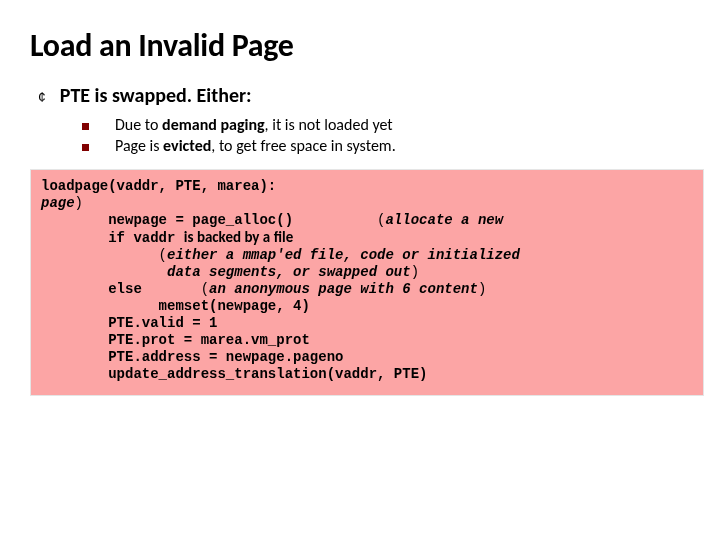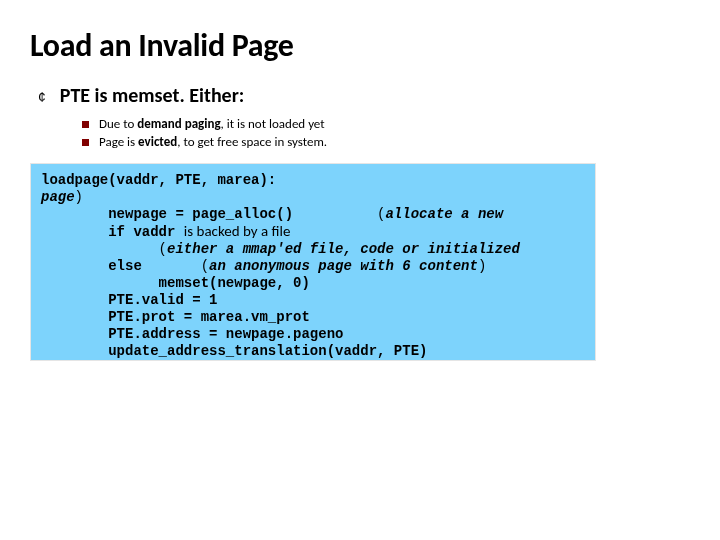--- a/index.html
+++ b/index.html
@@ -33,74 +33,75 @@
     margin: 14px 0 6px 8px;
   }
   .bullet-o {
     font-family: Arial, sans-serif;
     font-weight: 400;
     font-size: 14px;
     margin-right: 14px;
     line-height: 24px;
   }
   .list-lvl2 {
-    font-size: 13px;
+    font-size: 16px;
     display: flex;
     align-items: baseline;
     margin: 2px 0 2px 52px;
+    gap: 16px;
   }
   .bullet-sq {
     width: 7px;
     height: 7px;
     background: #800000;
     display: inline-block;
     margin-right: 10px;
     margin-top: 6px;
     flex-shrink: 0;
   }
   .codebox {
-    background: #7dd3fc;
+    background: #fca5a5;
     margin: 14px 0 0 0;
-    padding: 8px 10px 0 10px;
+    padding: 8px 10px 12px 10px;
     border: 1px solid #e5e5e5;
     box-sizing: border-box;
-    width: 566px;
+    width: 674px;
   }
   .code, .code em, .code b {
     font-family: "Courier New", monospace;
     font-size: 14px;
     line-height: 17px;
   }
   .code {
     white-space: pre;
     font-weight: 700;
   }
   em.comment {
     font-style: italic;
     font-weight: 700;
   }
   .nonbold {
     font-weight: 400;
   }
   .plain {
     font-family: Calibri, Arial, sans-serif;
     font-size: 15px;
-    font-weight: 400;
+    font-weight: 700;
   }
 </style>
 </head>
 <body>
 
 <div class="slide">
 
   <h1 class="title">Load an Invalid Page</h1>
 
   <div class="list-lvl1">
     <span class="bullet-o">¢</span>
-    <span>PTE is memset. Either:</span>
+    <span>PTE is swapped. Either:</span>
   </div>
 
   <div class="list-lvl2">
     <span class="bullet-sq"></span>
     <span>
       <span>Due to </span><b>demand paging</b><span>, it is not loaded yet</span>
     </span>
   </div>
 
   <div class="list-lvl2">
@@ -109,21 +110,22 @@
       <span>Page is </span><b>evicted</b><span>, to get free space in system.</span>
     </span>
   </div>
 
   <div class="codebox">
 <div class="code"><span>loadpage(vaddr, PTE, marea):</span></div>
 <div class="code"><em class="comment">page</em><span class="nonbold">)</span></div>
 <div class="code"><span>        newpage = page_alloc()          </span><span class="nonbold">(</span><em class="comment">allocate a new</em></div>
 <div class="code"><span>        if vaddr </span><span class="plain">is backed by a file</span></div>
 <div class="code"><span class="nonbold">              (</span><em class="comment">either a mmap'ed file, code or initialized</em></div>
+<div class="code"><em class="comment">               data segments, or swapped out</em><span class="nonbold">)</span></div>
 <div class="code"><span>        else       </span><span class="nonbold">(</span><em class="comment">an anonymous page with 6 content</em><span class="nonbold">)</span></div>
-<div class="code"><span>              memset(newpage, 0)</span></div>
+<div class="code"><span>              memset(newpage, 4)</span></div>
 <div class="code"><span>        PTE.valid = 1</span></div>
 <div class="code"><span>        PTE.prot = marea.vm_prot</span></div>
 <div class="code"><span>        PTE.address = newpage.pageno</span></div>
 <div class="code"><span>        update_address_translation(vaddr, PTE)</span></div>
   </div>
 
 </div>
 
 </body></html>

